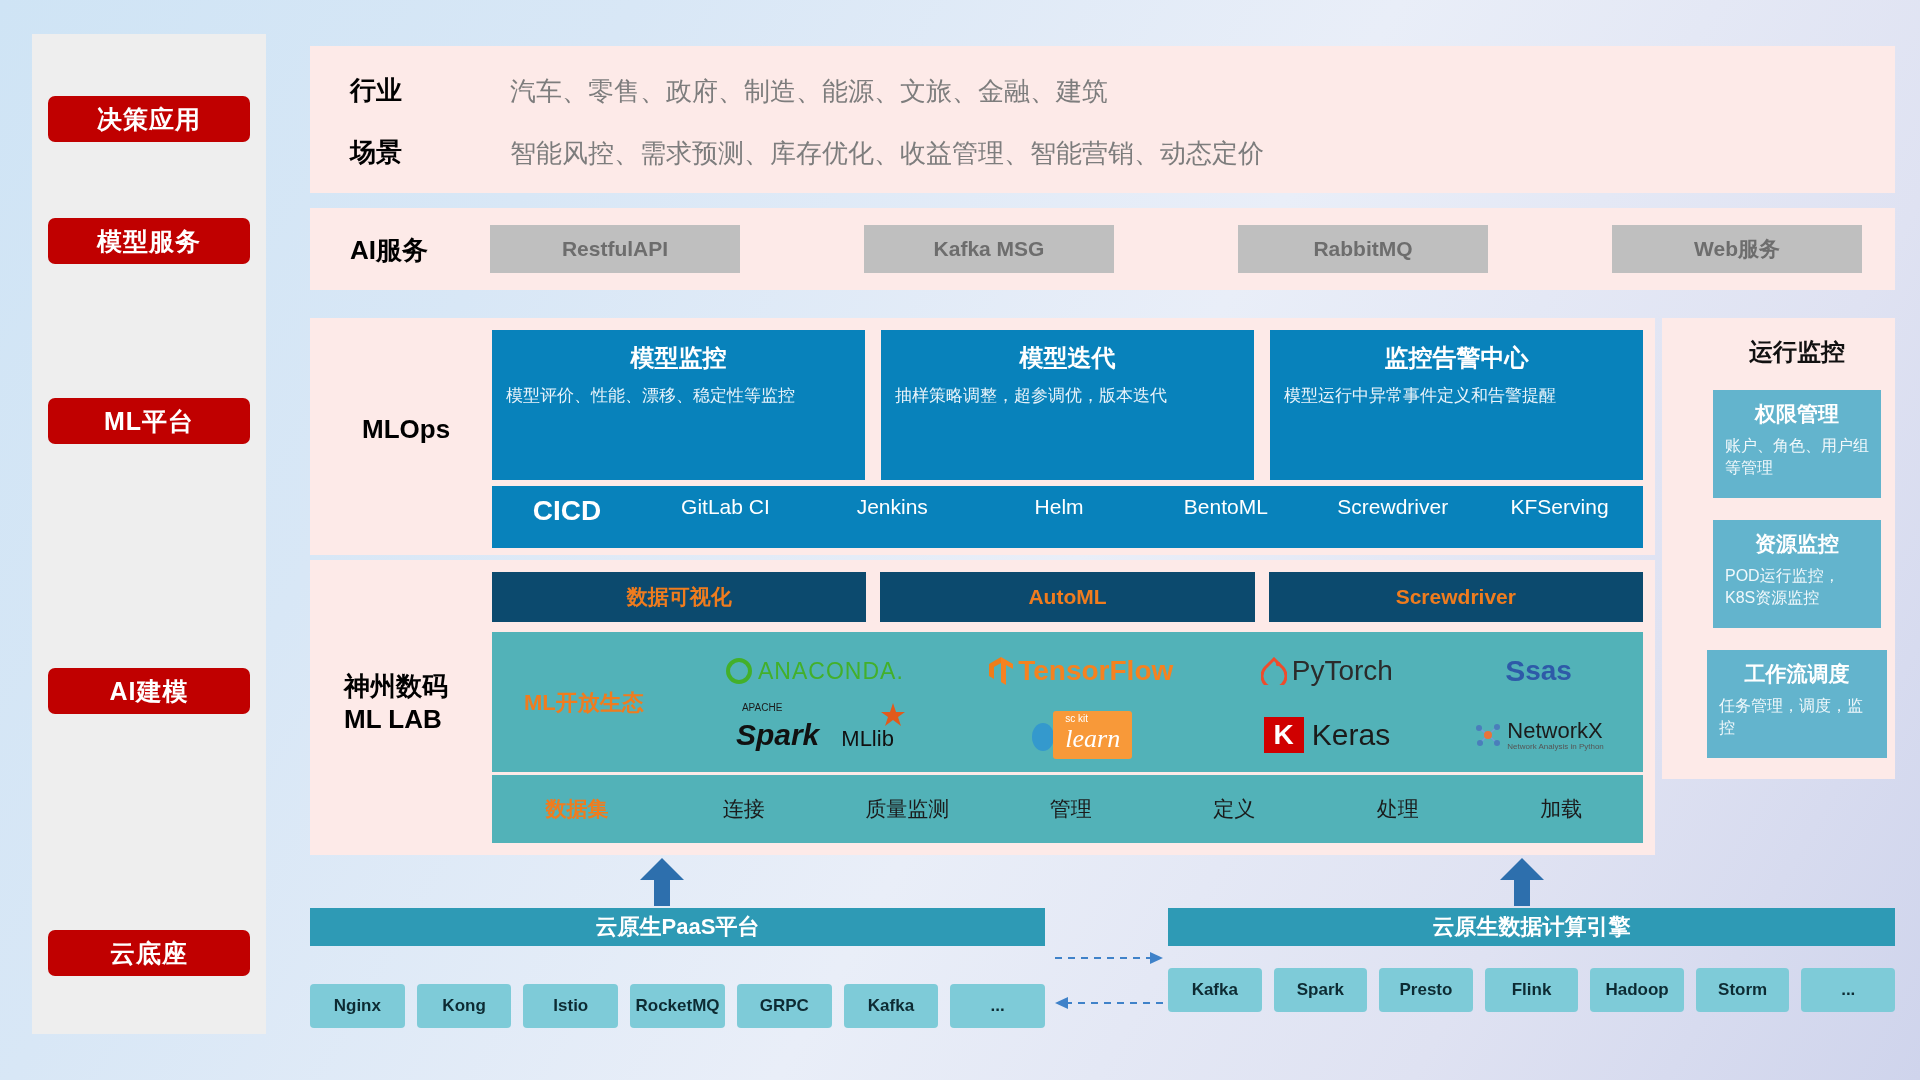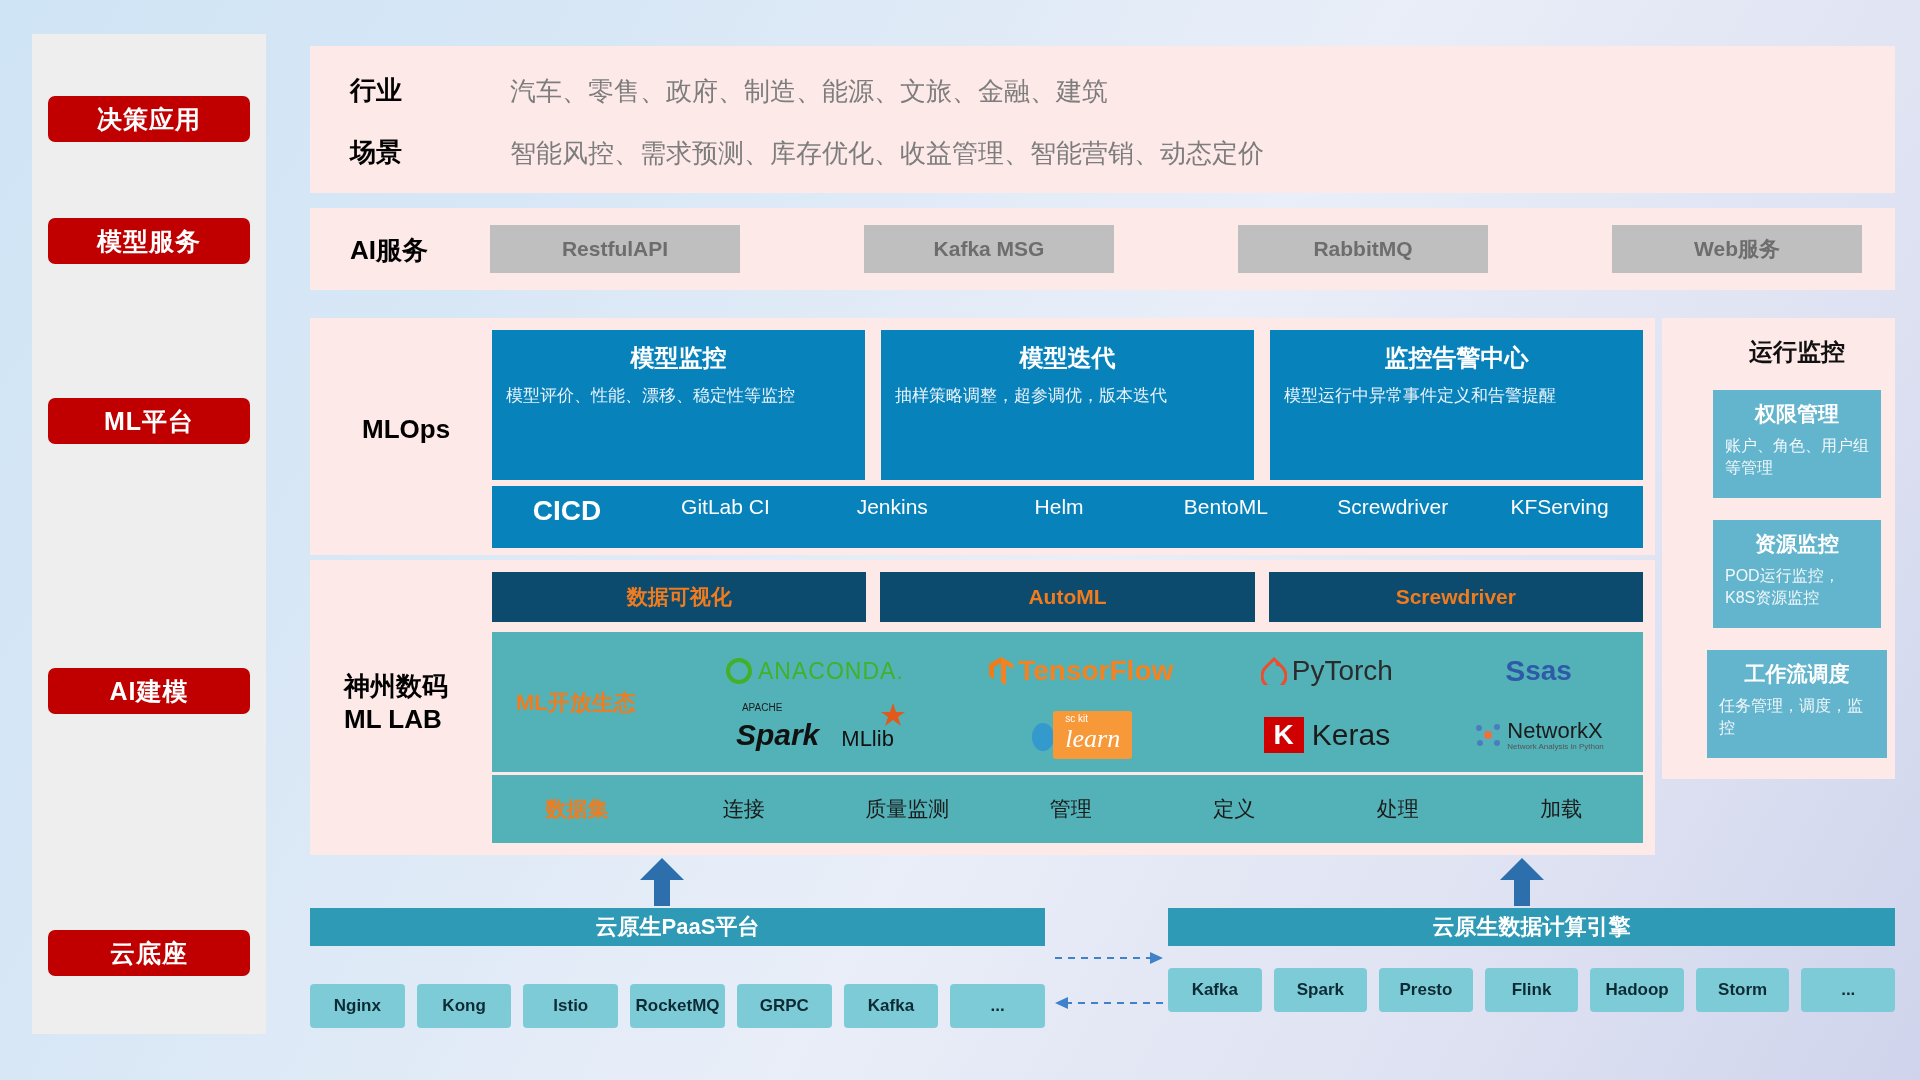--- a/index.html
+++ b/index.html
@@ -174,21 +174,21 @@
         </div>
       <div class="teal-tool" style="flex:1">
           <span>AutoML</span>
         </div>
       <div class="teal-tool" style="flex:1">
           <span>Screwdriver</span>
         </div>
     </div>
 
     <div class="teal" style="position:absolute; left:182px; top:72px; right:12px; height:140px;">
-      <div class="eco-label" style="position:absolute; left:24px; top:56px;">ML开放生态</div>
+      <div class="eco-label" style="position:absolute; left:32px; top:56px;">ML开放生态</div>
 
       <div style="position:absolute; left:190px; top:8px; right:6px; height:62px; display:flex; align-items:center;">
         <div class="logo-cell" style="flex:1.35">
           <svg width="26" height="26" viewBox="0 0 26 26">
             <circle cx="13" cy="13" r="11" fill="none" stroke="#43b02a" stroke-width="4"></circle>
           </svg>
           <span style="font-size:23px; color:#43b02a; letter-spacing:1px; margin-left:6px;">ANACONDA.</span>
         </div>
         <div class="logo-cell" style="flex:1.35">
           <svg width="26" height="30" viewBox="0 0 26 30">

